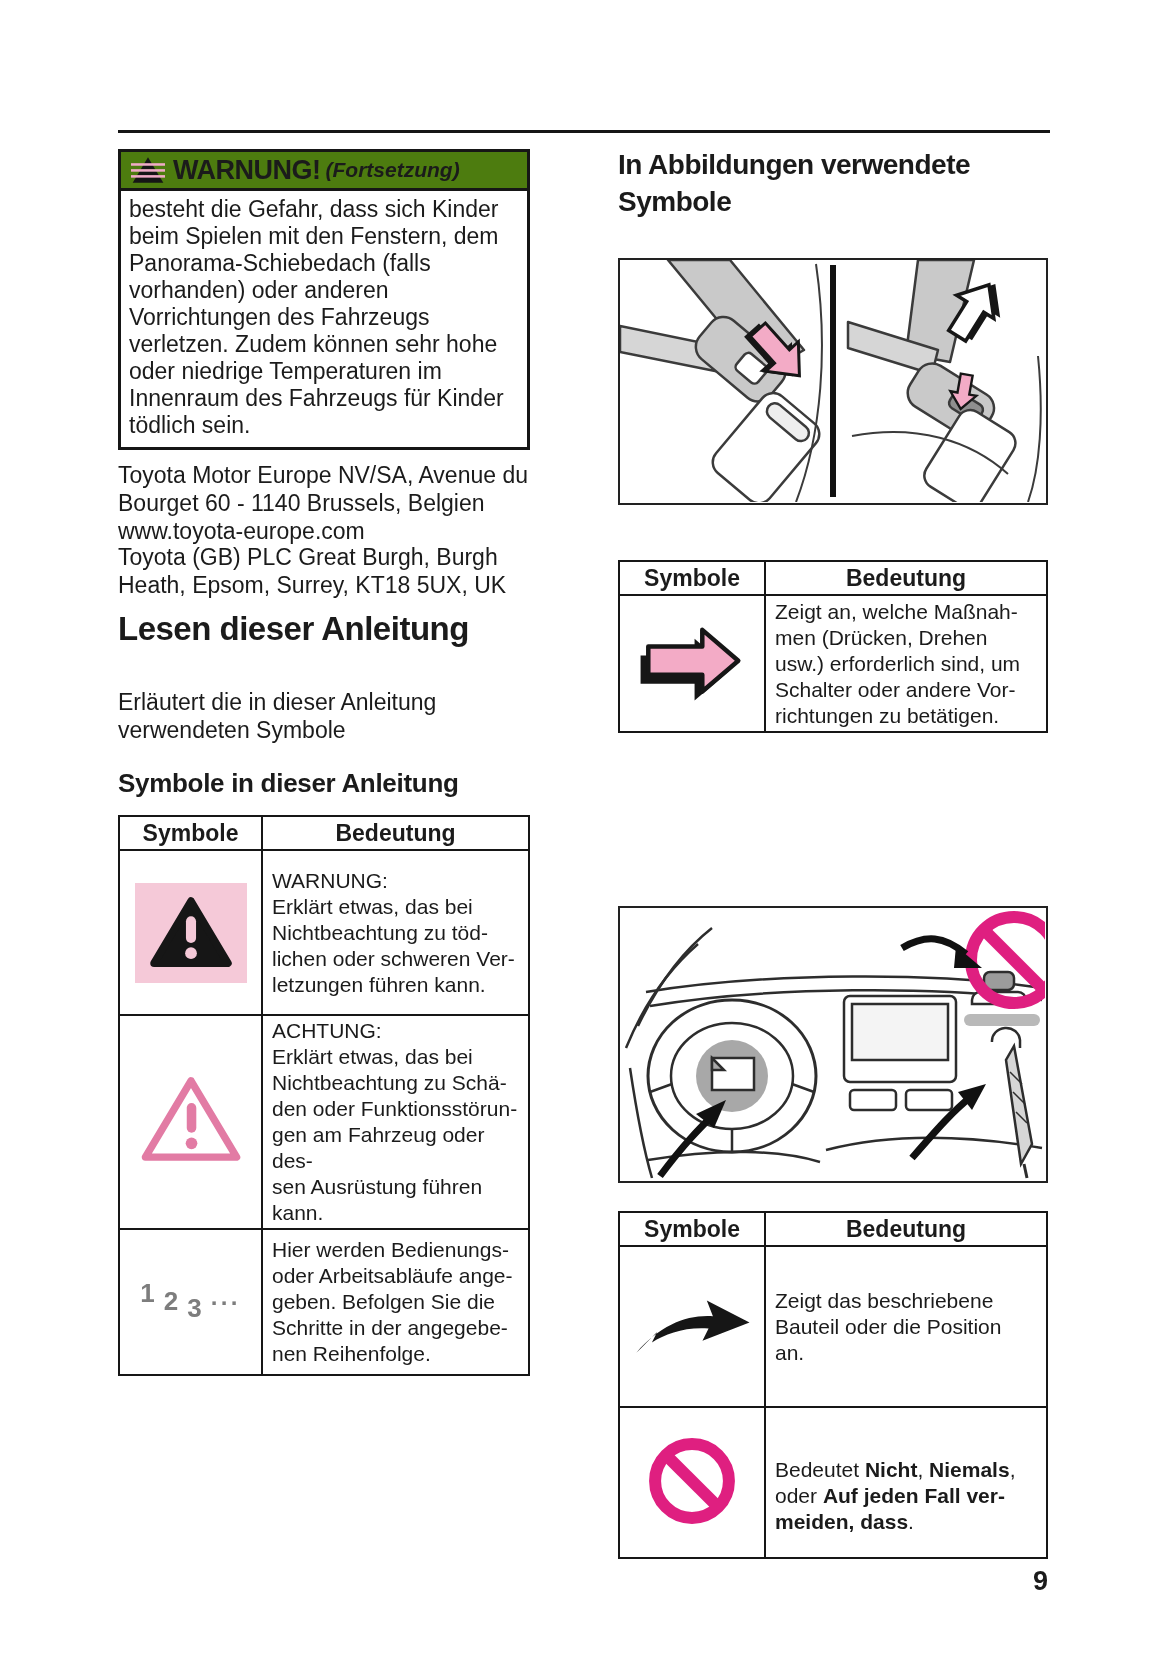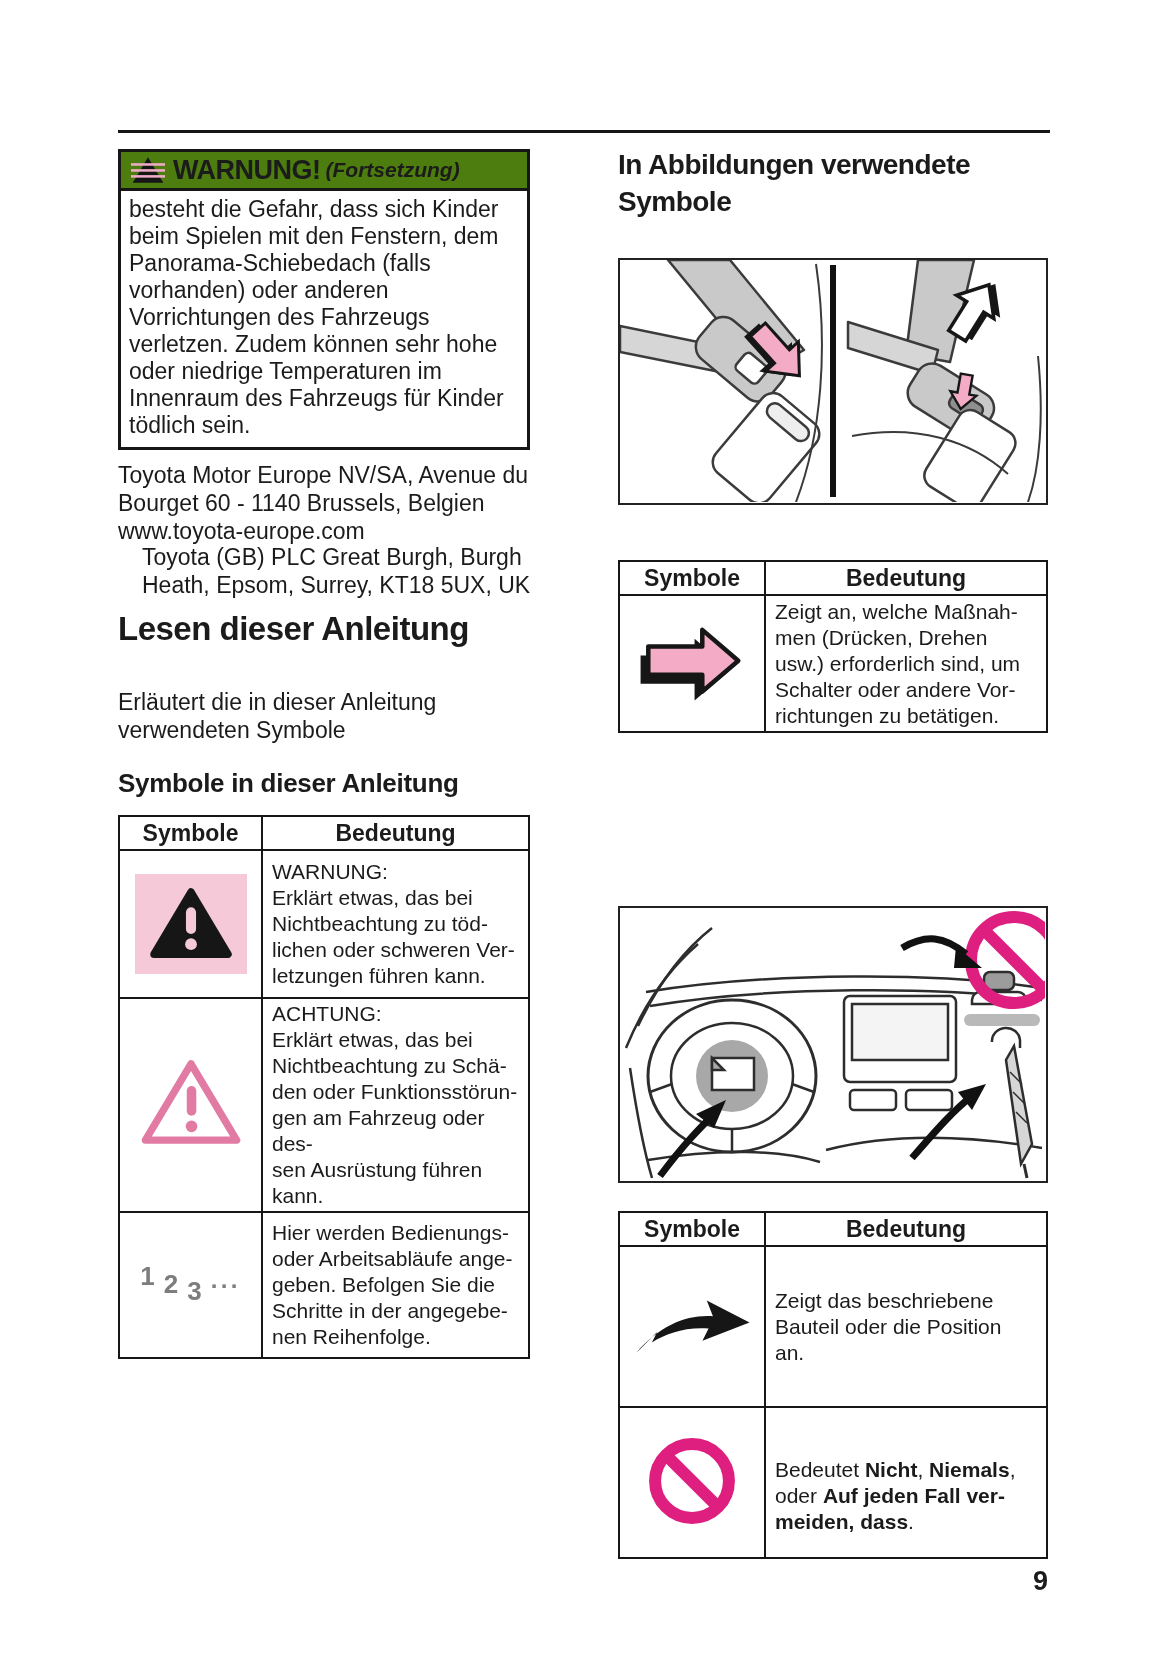--- a/index.html
+++ b/index.html
@@ -11,21 +11,21 @@
   .rule { position:absolute; left:118px; top:130px; width:932px; height:3px; background:#161616; }
 
   
   .warnbox { position:absolute; left:118px; top:149px; width:412px; border:3px solid #161616; box-sizing:border-box; }
   .warnbox-header { background:#4d7c0f; border-bottom:3px solid #161616; height:36px; display:flex; align-items:center; padding:0 10px; }
   .warnbox-title { font-weight:bold; font-size:27px; letter-spacing:-0.5px; margin-left:8px; }
   .warnbox-sub { font-weight:bold; font-style:italic; font-size:21px; margin-left:5px; }
   .warnbox-body { padding:5px 10px 8px 8px; font-size:23px; line-height:27px; }
 
   .addr1 { position:absolute; left:118px; top:452px; width:432px; font-size:23px; line-height:28px;margin-top:9px; }
-  .addr2 { position:absolute; left:118px; top:543px; width:432px; font-size:23px; line-height:28px;margin-left:24px; }
+  .addr2 { position:absolute; left:118px; top:543px; width:432px; font-size:23px; line-height:28px; }
   .h1-left { position:absolute; left:118px; top:610px; width:432px; font-size:33px; font-weight:bold; letter-spacing:-0.5px; }
   .intro { position:absolute; left:118px; top:688px; width:432px; font-size:23px; line-height:28px; }
   .h2-left { position:absolute; left:118px; top:768px; width:432px; font-size:26px; font-weight:bold; letter-spacing:-0.3px; }
 
   
   table.symtab { border-collapse:collapse; table-layout:fixed; position:absolute; background:#fff; }
   table.symtab th, table.symtab td { border:2.5px solid #161616; }
   table.symtab th { font-size:23px; font-weight:bold; text-align:center; height:30px; padding:1px 2px; }
   td.sym { text-align:center; vertical-align:middle; padding:2px; }
   td.mean { font-size:21px; line-height:26px; vertical-align:middle; padding:2px 4px 2px 9px; }
@@ -96,21 +96,21 @@
         <col style="width:143px">
         <col>
       </colgroup>
     <thead>
       <tr>
         <th>Symbole</th>
         <th>Bedeutung</th>
       </tr>
     </thead>
     <tbody>
-      <tr style="height:148px">
+      <tr style="height:165px">
         <td class="sym">
           <div class="pinkbox">
             <svg width="84" height="74" viewBox="0 0 100 88">
               <path d="M50 6 L94 80 H6 Z" fill="#161616" stroke="#161616" stroke-width="9" stroke-linejoin="round"></path>
               <rect x="44" y="24" width="12" height="32" rx="6" fill="#f5c9d8"></rect>
               <circle cx="50" cy="68" r="7" fill="#f5c9d8"></circle>
             </svg>
           </div>
         </td>
         <td class="mean preline">WARNUNG:

